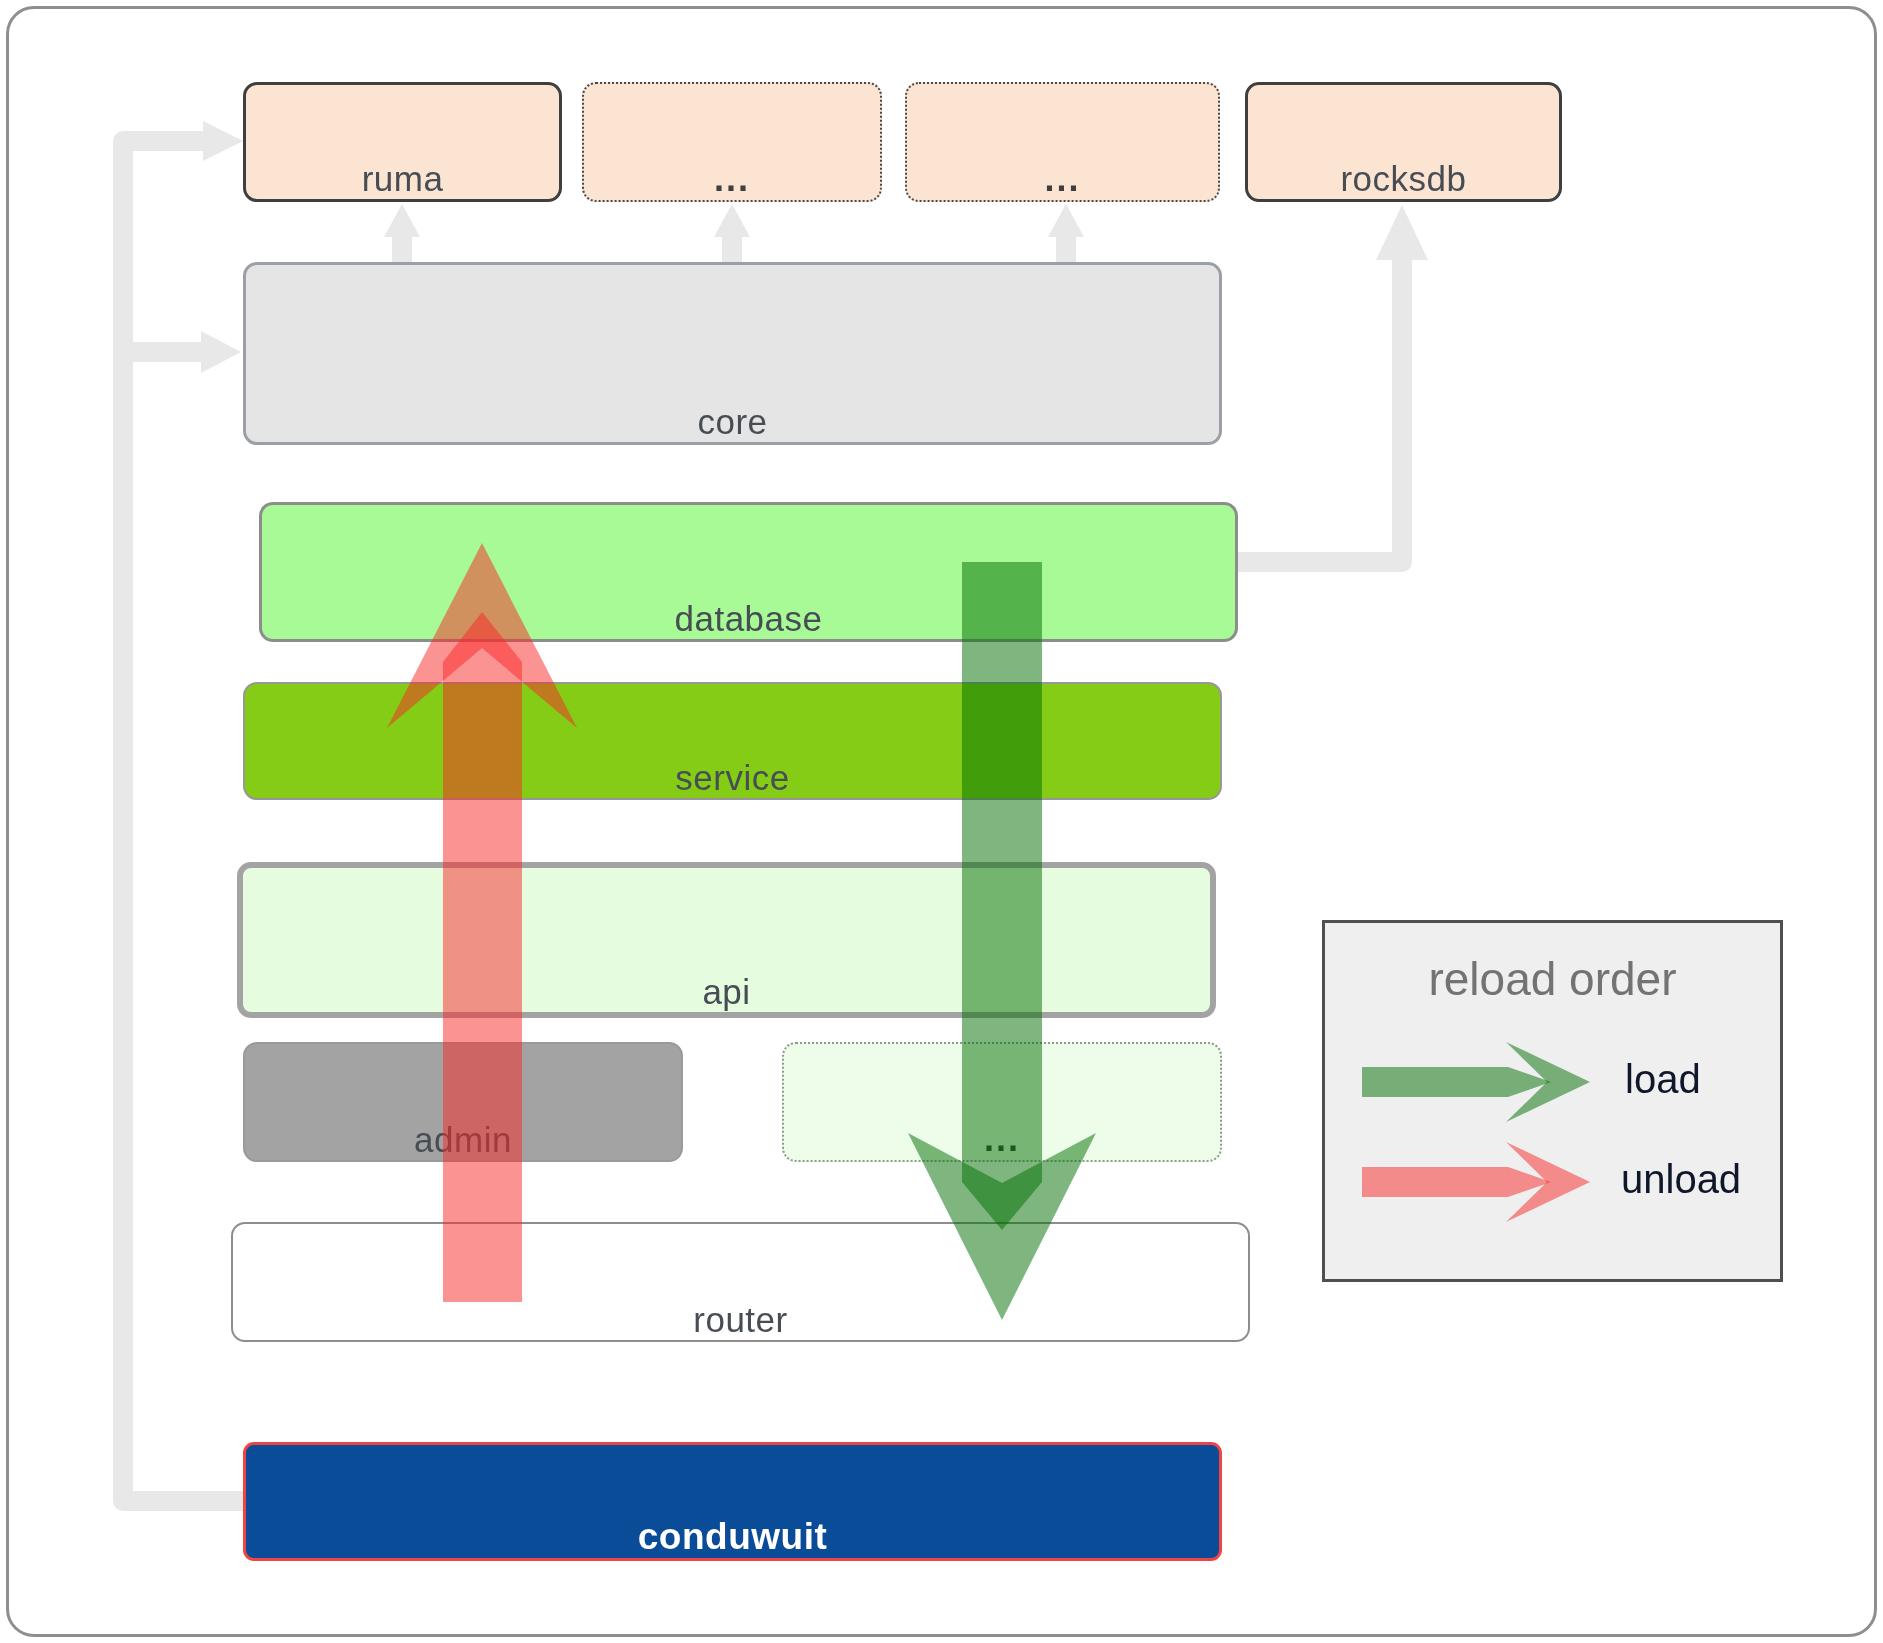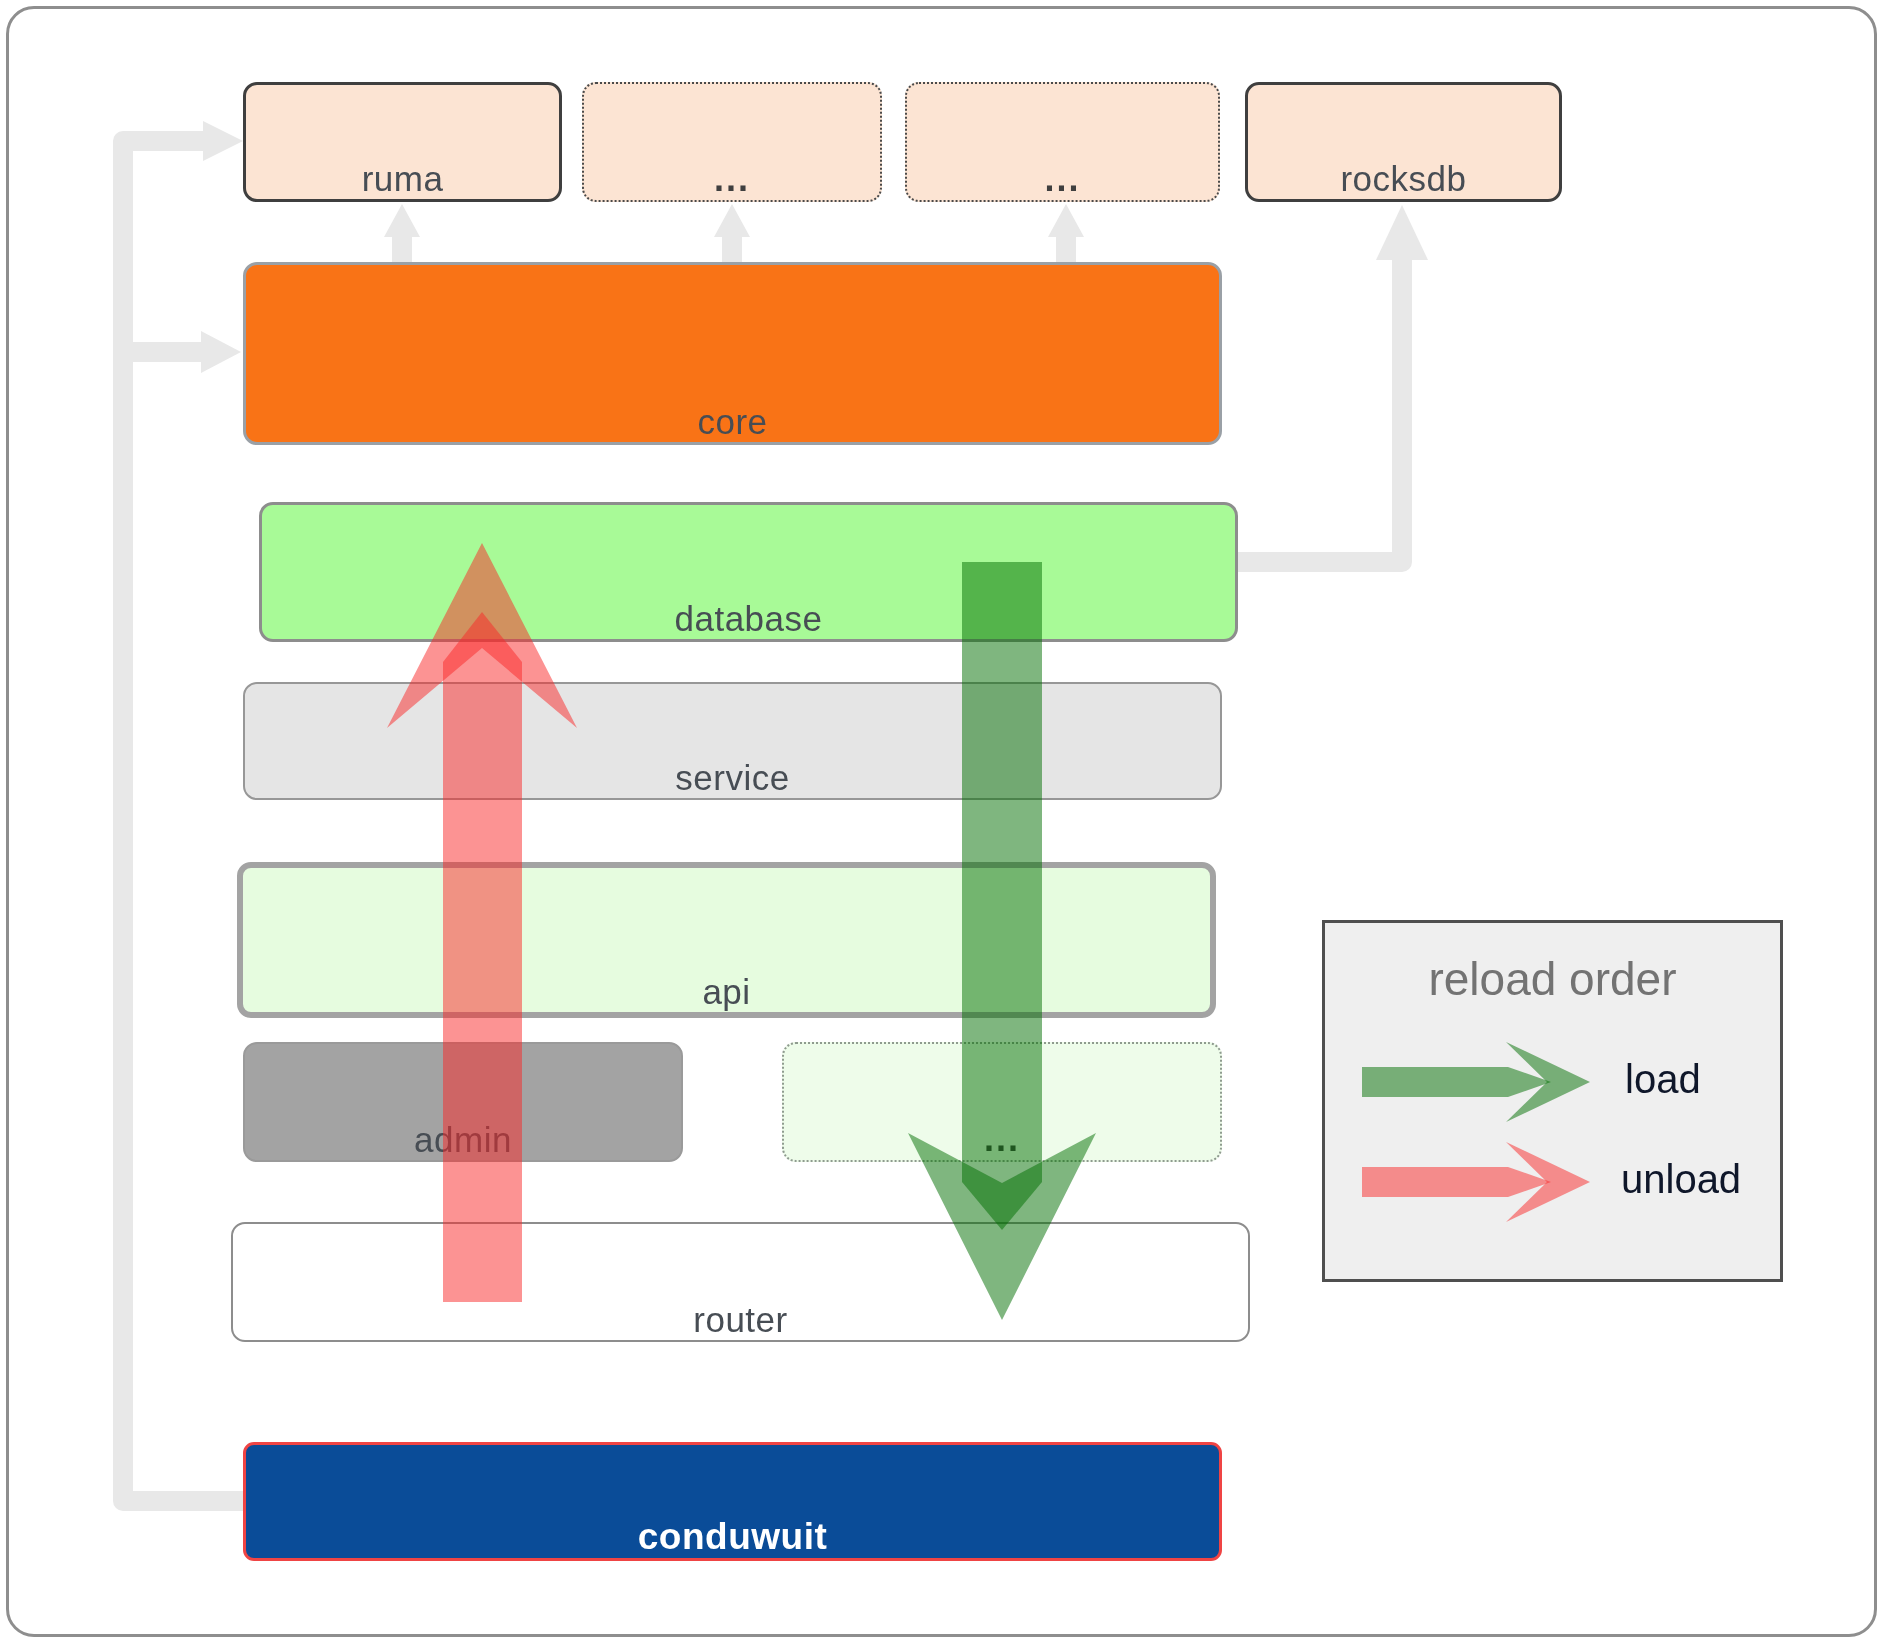--- a/index.html
+++ b/index.html
@@ -94,27 +94,27 @@
   <div class="box dotted" id="box-more1" style="background-color: rgb(252, 228, 211);">
     <span class="lbl dots-lbl">...</span>
   </div>
   <div class="box dotted" id="box-more2" style="background-color: rgb(252, 228, 211);">
     <span class="lbl dots-lbl">...</span>
   </div>
   <div class="box solid-dark" id="box-rocksdb" style="background-color: rgb(252, 228, 211);">
     <span class="lbl">rocksdb</span>
   </div>
 
-  <div class="box" id="layer-core" style="background-color: #f97316;">
+  <div class="box" id="layer-core" style="background-color: #e5e5e5;">
     <span class="lbl">core</span>
   </div>
   <div class="box" id="layer-database" style="background-color: rgb(168, 250, 151);">
     <span class="lbl">database</span>
   </div>
-  <div class="box" id="layer-service" style="background-color: #e5e5e5;">
+  <div class="box" id="layer-service" style="background-color: #84cc16;">
     <span class="lbl">service</span>
   </div>
   <div class="box" id="layer-api" style="background-color: rgb(230, 252, 223);">
     <span class="lbl">api</span>
   </div>
   <div class="box" id="layer-admin" style="background-color: #a3a3a3;">
     <span class="lbl">admin</span>
   </div>
   <div class="box" id="layer-more" style="background-color: rgb(238, 252, 234);">
     <span class="lbl dots-lbl">...</span>

